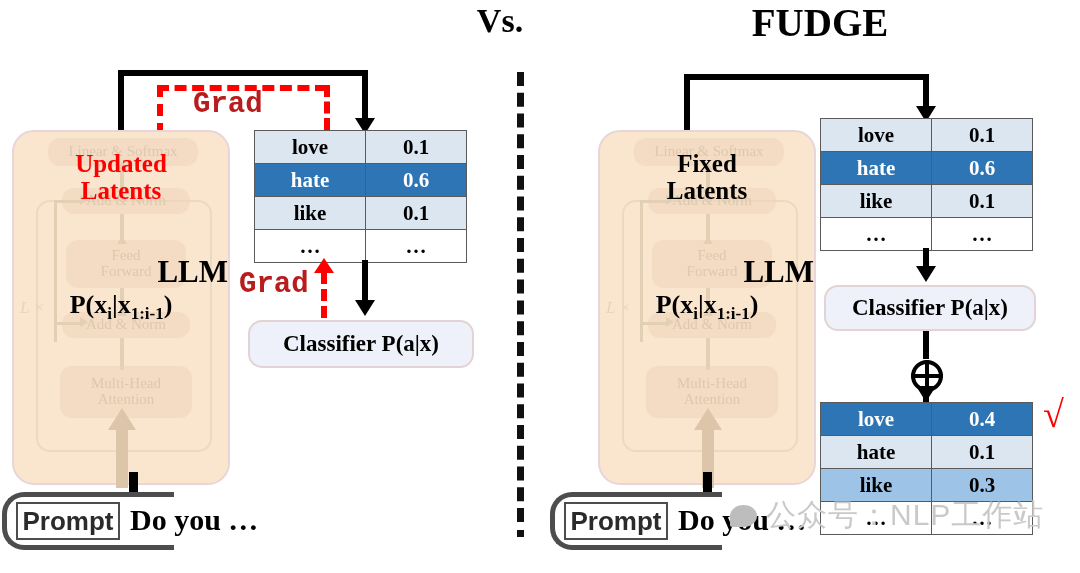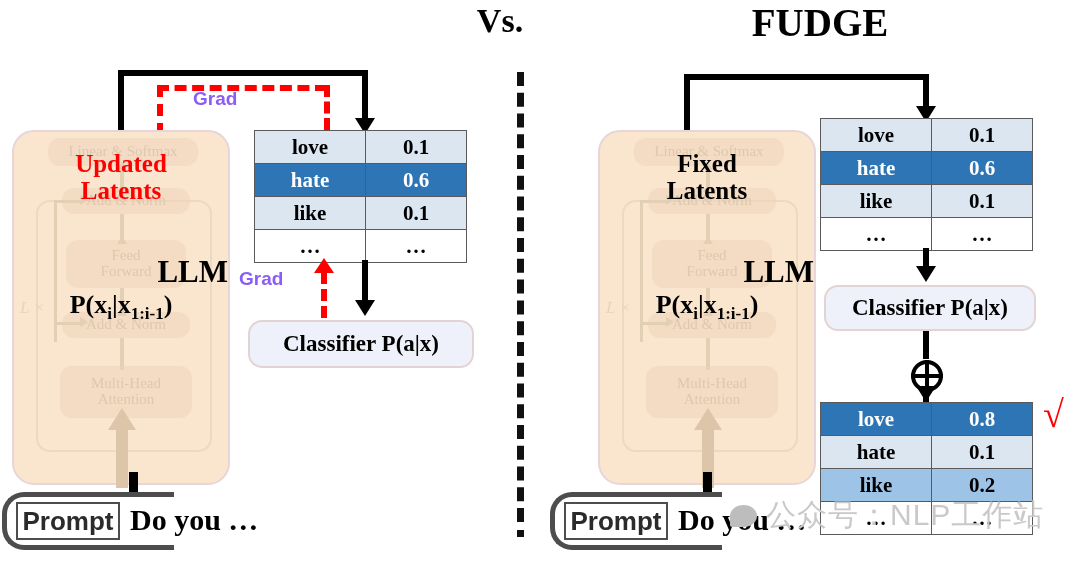--- a/index.html
+++ b/index.html
@@ -176,22 +176,22 @@
     border-right:11px solid transparent;
     border-top:17px solid #ff0000;
   }
   .rah-up{
     position:absolute;width:0;height:0;
     border-left:10px solid transparent;
     border-right:10px solid transparent;
     border-bottom:15px solid #ff0000;
   }
   .grad-label{
-    position:absolute;color:#8b5cf6;font-weight:bold;
-    font-family:Liberation Sans, sans-serif;font-size:19px;white-space:nowrap;
+    position:absolute;color:#b91c1c;font-weight:bold;
+    font-family:Liberation Mono, monospace;font-size:29px;white-space:nowrap;
   }
 
   
   #plus-circle{left:908px;top:357px;}
 
   
   #checkmark{
     left:1043px;top:392px;color:#ff0000;
     font-family:"Liberation Serif",serif;
     font-size:38px;font-weight:bold;
@@ -410,29 +410,29 @@
     <line x1="3" y1="19" x2="35" y2="19" stroke="#000" stroke-width="4"></line>
   </svg>
 
   <div class="abs blk" style="left:923px;top:392px;width:6px;height:14px;"></div>
   <div class="abs ah-down" style="left:916px;top:386px;"></div>
 
   <table class="abs ptable" id="table-fudge-bot">
       <tbody>
         <tr class="row-dark">
           <td class="col-a">love</td>
-          <td class="col-b">0.8</td>
+          <td class="col-b">0.4</td>
         </tr>
         <tr class="row-pale">
           <td class="col-a">hate</td>
           <td class="col-b">0.1</td>
         </tr>
         <tr class="row-mid">
           <td class="col-a">like</td>
-          <td class="col-b">0.2</td>
+          <td class="col-b">0.3</td>
         </tr>
         <tr class="row-white">
           <td class="col-a">…</td>
           <td class="col-b">…</td>
         </tr>
       </tbody>
     </table>
 
   <div class="abs" id="checkmark">√</div>
 

